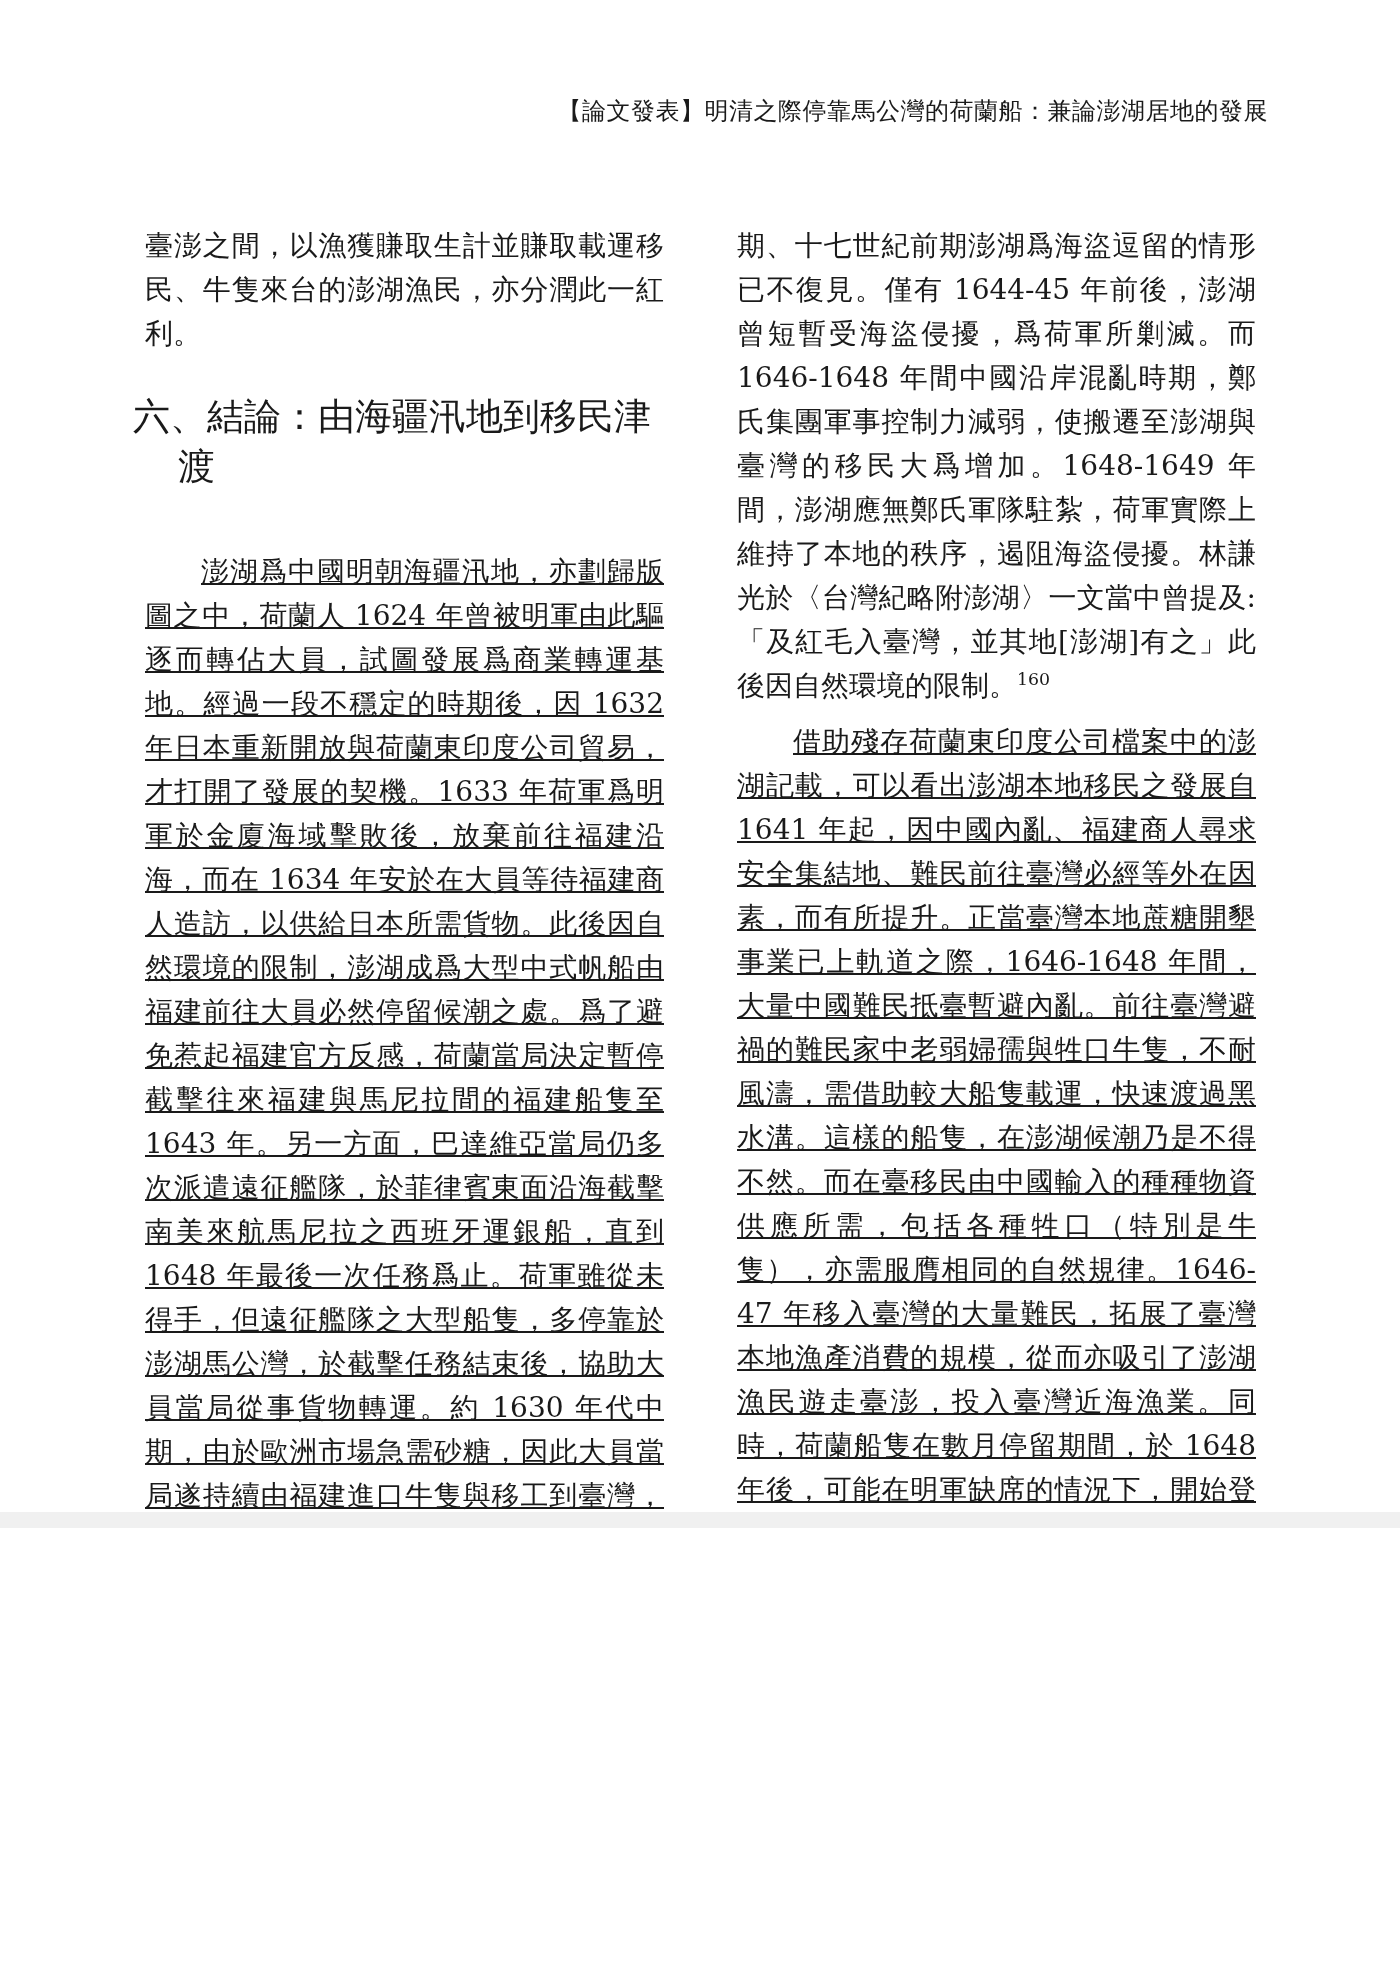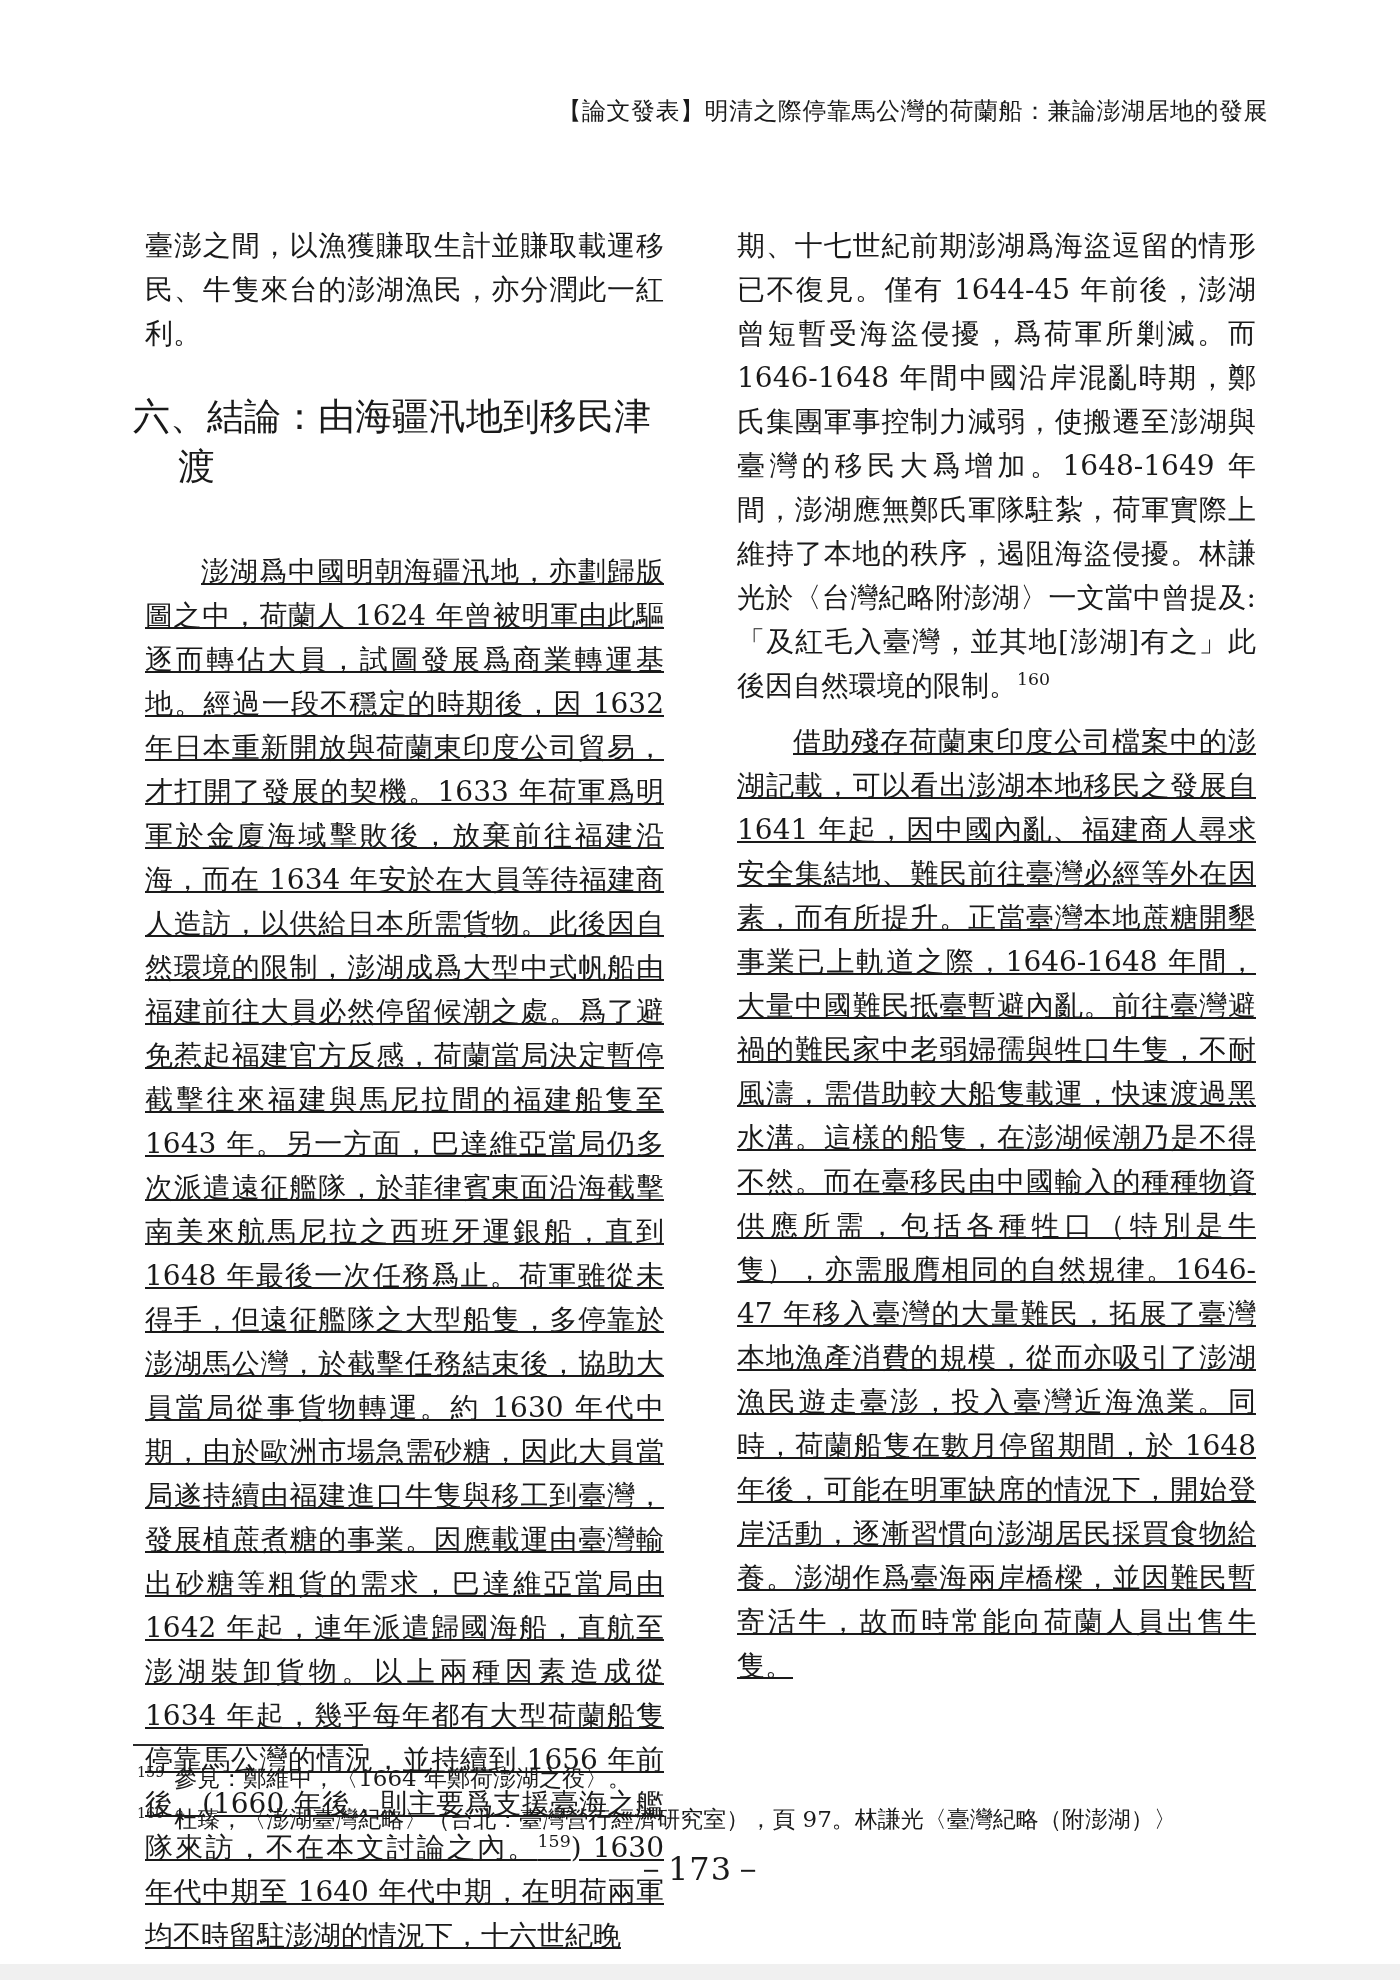--- a/index.html
+++ b/index.html
@@ -3,21 +3,21 @@
 <meta charset="utf-8">
 <style>
   html, body {
     margin: 0;
     padding: 0;
     background: #ffffff;
   }
   .page {
     position: relative;
     width: 1400px;
-    height: 1980px;
+    height: 1528px;
     background: #ffffff;
     color: #1a1a1a;
     font-family: "DejaVu Serif", serif;
     overflow: hidden;
   }
   .running-header {
     position: absolute;
     top: 95px;
     right: 132px;
     font-size: 24px;

